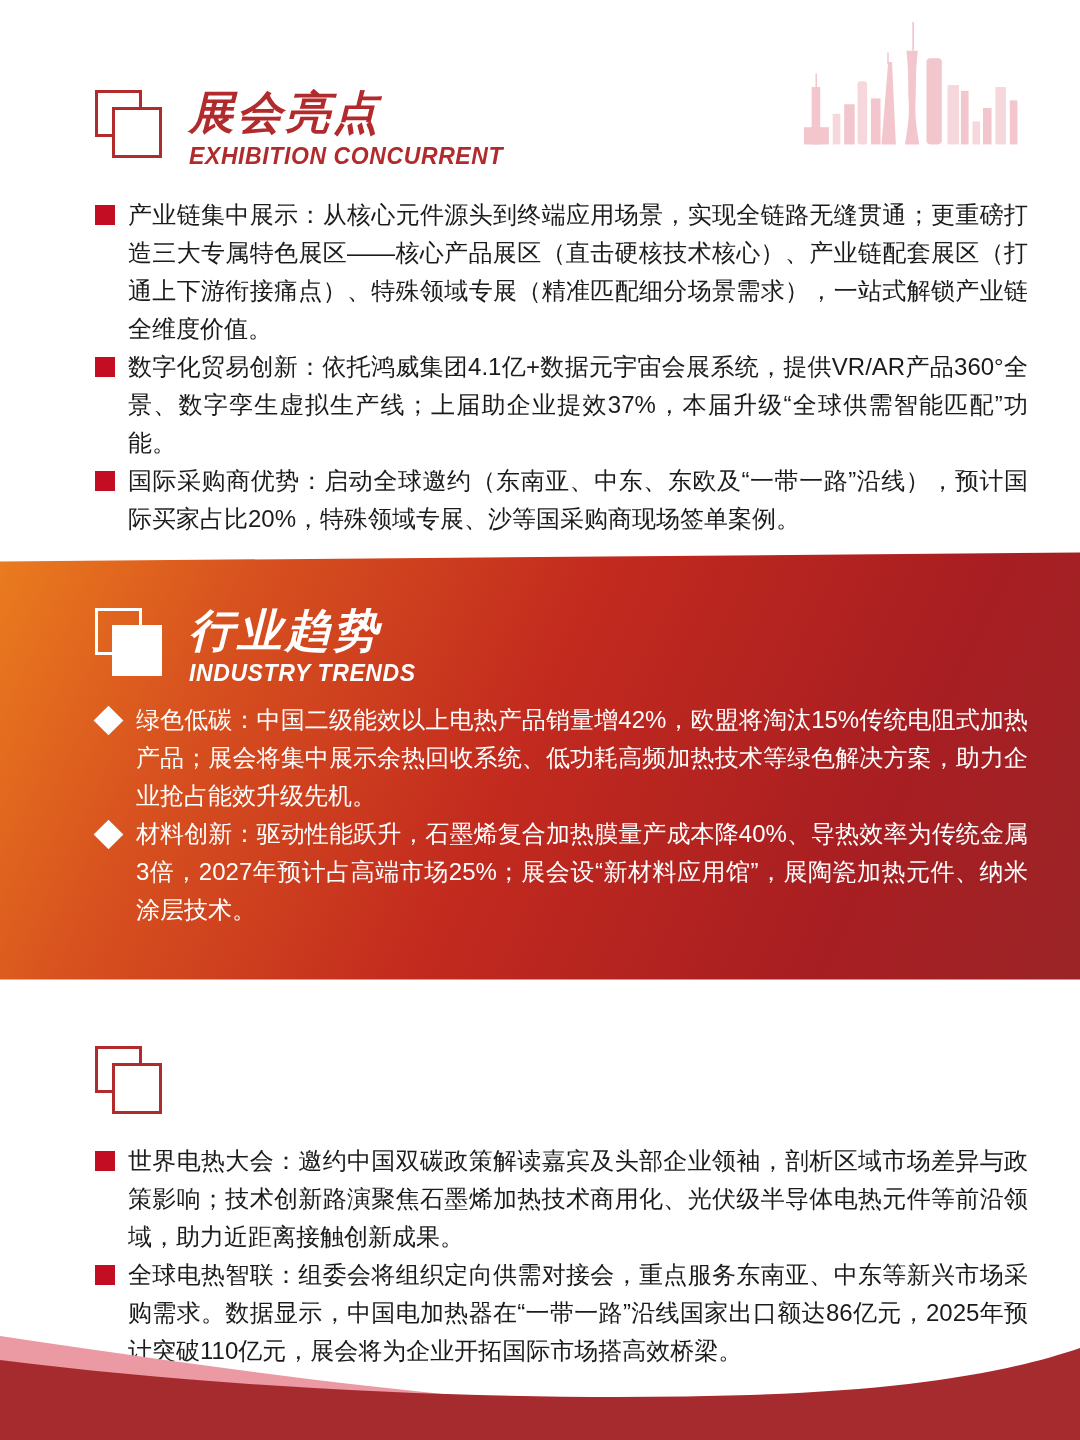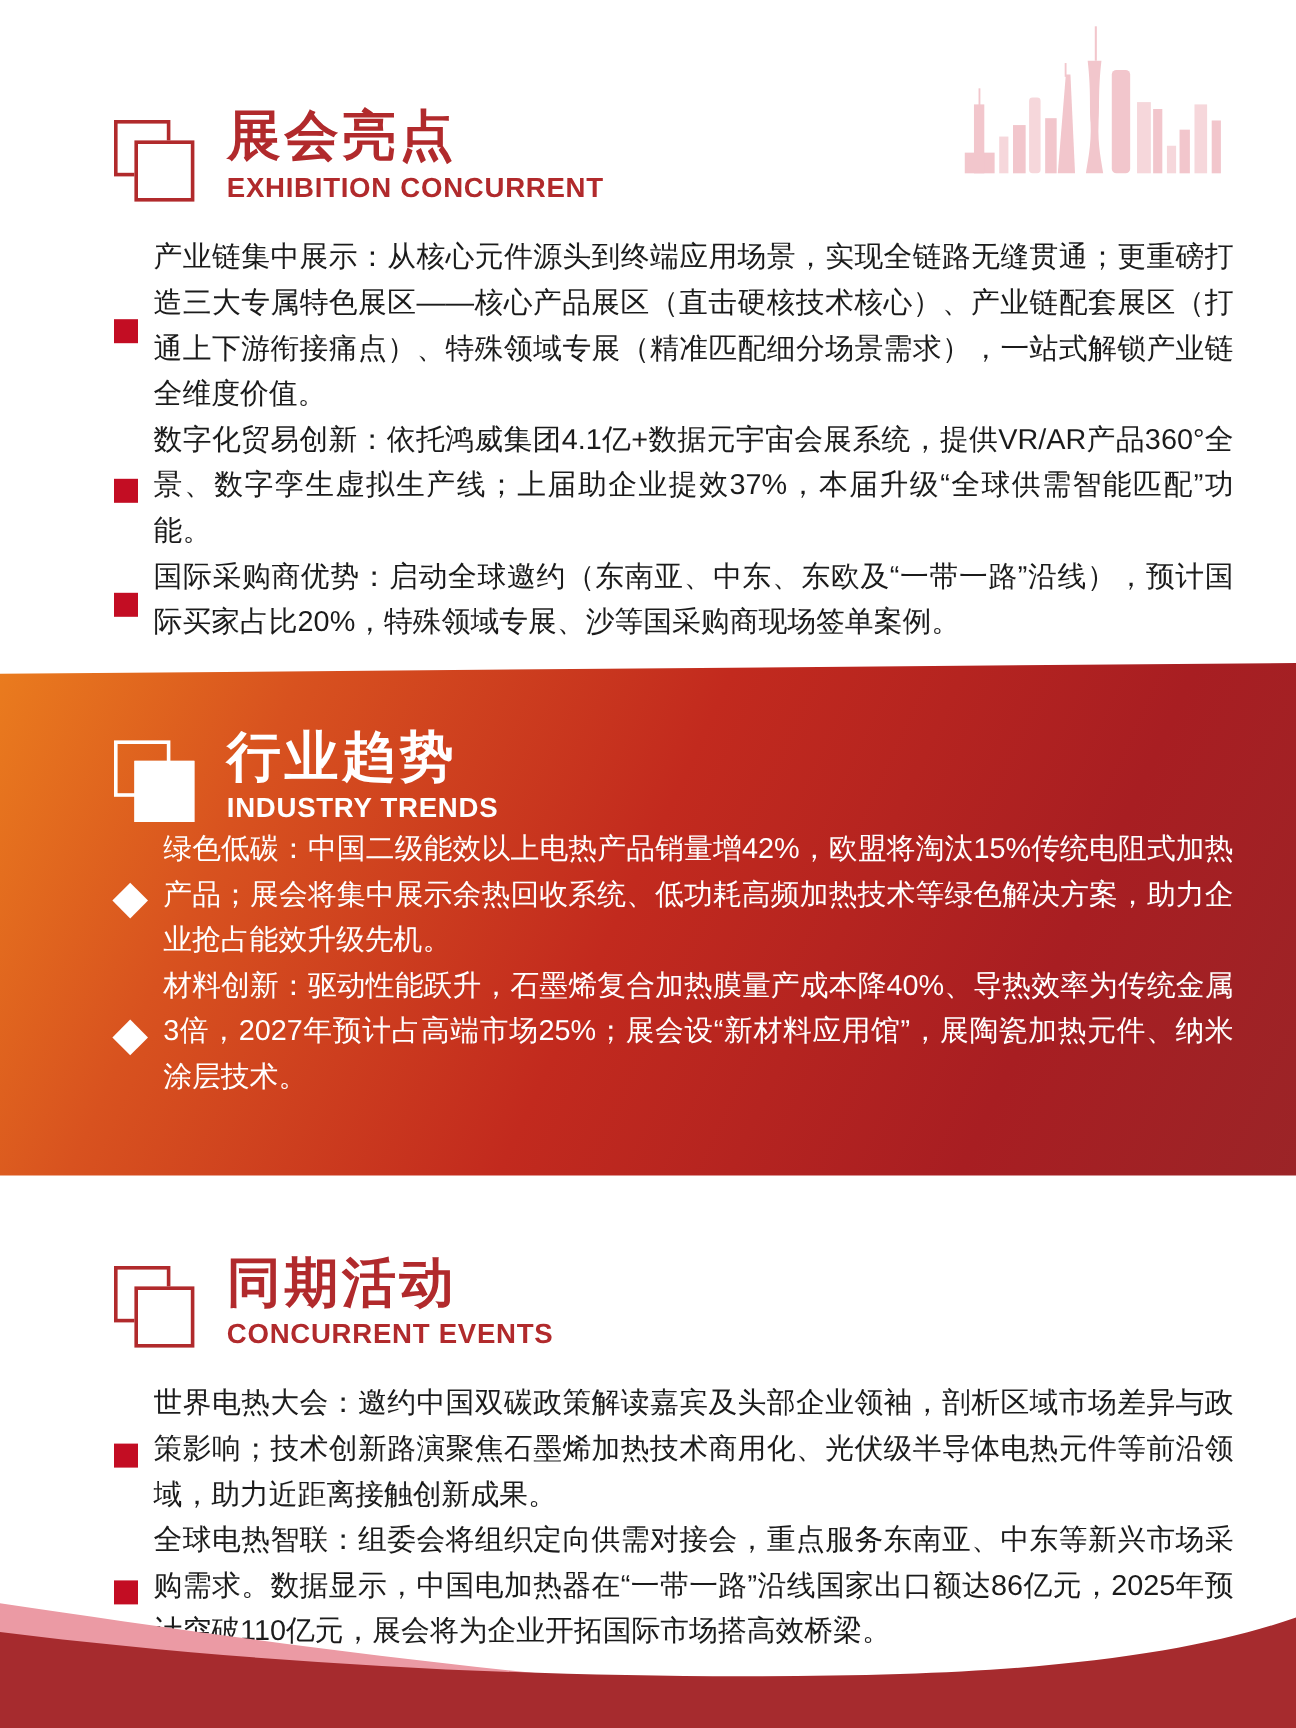--- a/index.html
+++ b/index.html
@@ -4,49 +4,49 @@
 <style>
   html,body{margin:0;padding:0;background:#ffffff;}
   body{font-family:"Liberation Sans","DejaVu Sans",sans-serif;}
   .page{position:relative;width:1080px;height:1440px;background:#ffffff;overflow:hidden;}
 
   
   .skyline{position:absolute;top:20px;right:46px;width:238px;height:134px;}
 
   
   .sec{box-sizing:border-box;}
-  .sec-head{display:flex;align-items:flex-end;}
+  .sec-head{display:flex;align-items:flex-start;font-style:italic;}
   .sq-icon{position:relative;width:68px;height:70px;flex:0 0 68px;margin-right:26px;margin-top:2px;}
   .sq{position:absolute;box-sizing:border-box;display:block;}
   .sq.back{left:0;top:0;width:47px;height:47px;border:3.5px solid #b12a2c;background:transparent;}
   .sq.front{left:17px;top:17px;width:50px;height:51px;border:3.5px solid #b12a2c;background:#ffffff;}
   .band .sq.back{border-color:#ffffff;background:transparent;}
   .band .sq.front{border-color:#ffffff;background:#ffffff;}
   .t-cn{margin:0;font-size:45px;line-height:1.1;font-weight:900;letter-spacing:3px;color:#b12a2c;}
   .t-en{margin-top:5px;font-size:23px;font-weight:700;letter-spacing:.6px;color:#b12a2c;}
   .band .t-cn,.band .t-en{color:#ffffff;}
 
   
   .items{list-style:none;margin:0;padding:0;}
-  .items li{display:flex;align-items:center;}
+  .items li{display:flex;align-items:flex-start;}
   .items p{margin:0;font-size:24px;line-height:38px;font-weight:500;color:#1b1b1b;text-align:justify;}
   .m-sq{flex:0 0 20px;width:20px;height:20px;background:#c30d23;margin:9px 13px 0 0;}
   .m-di{flex:0 0 21px;width:21px;height:21px;background:#ffffff;transform:rotate(45deg);margin:9px 17px 0 3px;}
 
   
   .sec1{padding:88px 52px 0 95px;}
   .sec1 .items{margin-top:26px;}
   .sec3{padding:64px 52px 0 95px;}
   .sec3 .items{margin-top:26px;}
 
   
   .band{margin-top:12px;height:430px;box-sizing:border-box;padding:56px 52px 16px 95px;color:#fff;
         background:linear-gradient(115deg,#ea7c1e 0%,#d8521f 20%,#c22a1e 48%,#a81e22 78%,#9b2427 100%);
         clip-path:polygon(0 12px,100% 3px,100% 100%,0 100%);}
-  .band .items{margin-top:2px;}
+  .band .items{margin-top:14px;}
   .band .items p{color:#ffffff;}
 
   
   .wave{position:absolute;left:0;bottom:0;width:1080px;height:110px;display:block;}
 </style>
 </head>
 <body>
 
 <div class="page">
 
@@ -122,24 +122,20 @@
       </li>
     </ul>
   </section>
 
   <section class="sec sec3">
     <header class="sec-head">
       <span class="sq-icon">
         <i class="sq back"></i>
         <i class="sq front"></i>
       </span>
-      <div>
-        <h2 class="t-cn">同期活动</h2>
-        <div class="t-en">CONCURRENT EVENTS</div>
-      </div>
     </header>
     <ul class="items">
       <li>
         <span class="m-sq"></span>
         <p>世界电热大会：邀约中国双碳政策解读嘉宾及头部企业领袖，剖析区域市场差异与政策影响；技术创新路演聚焦石墨烯加热技术商用化、光伏级半导体电热元件等前沿领域，助力近距离接触创新成果。</p>
       </li>
       <li>
         <span class="m-sq"></span>
         <p>全球电热智联：组委会将组织定向供需对接会，重点服务东南亚、中东等新兴市场采购需求。数据显示，中国电加热器在“一带一路”沿线国家出口额达86亿元，2025年预计突破110亿元，展会将为企业开拓国际市场搭高效桥梁。</p>
       </li>

